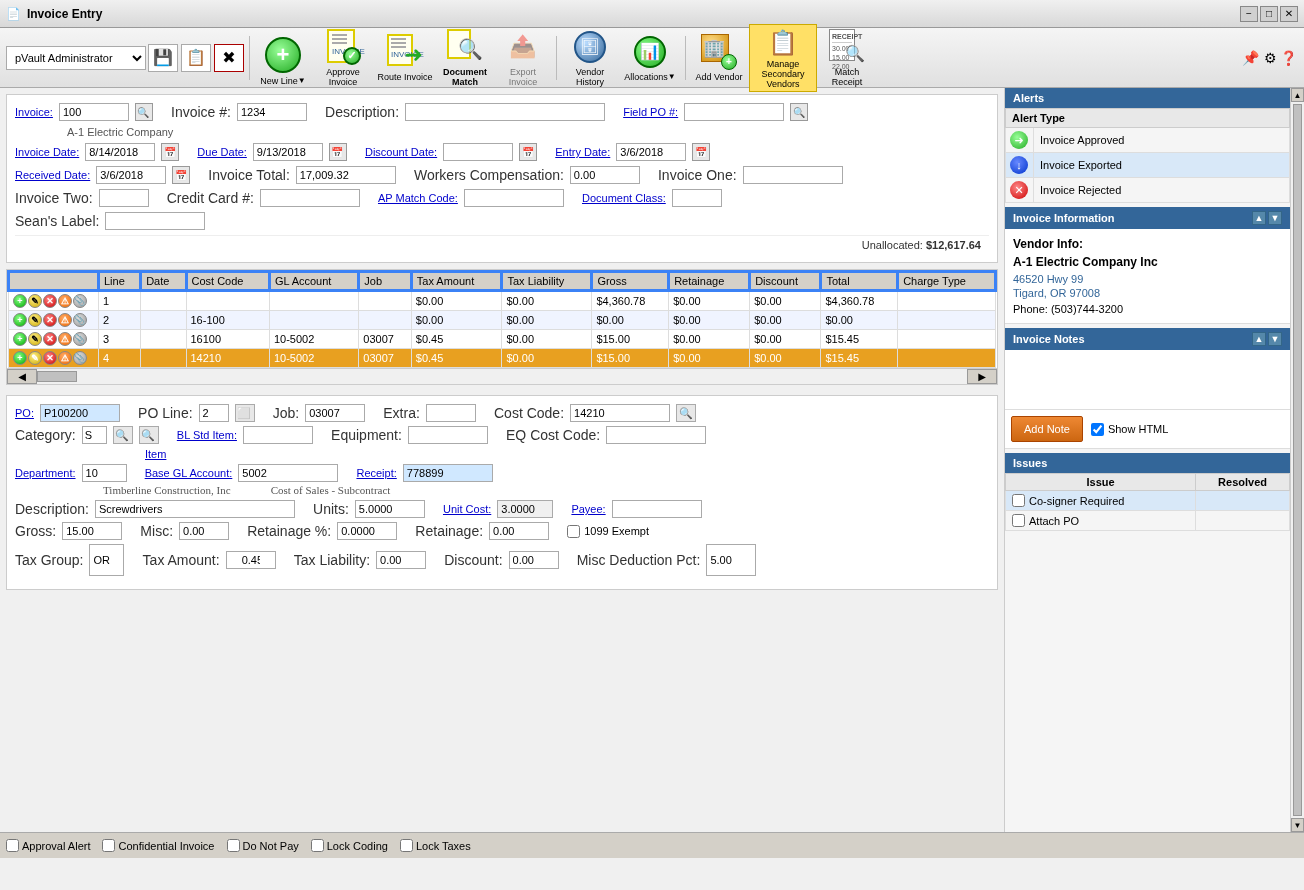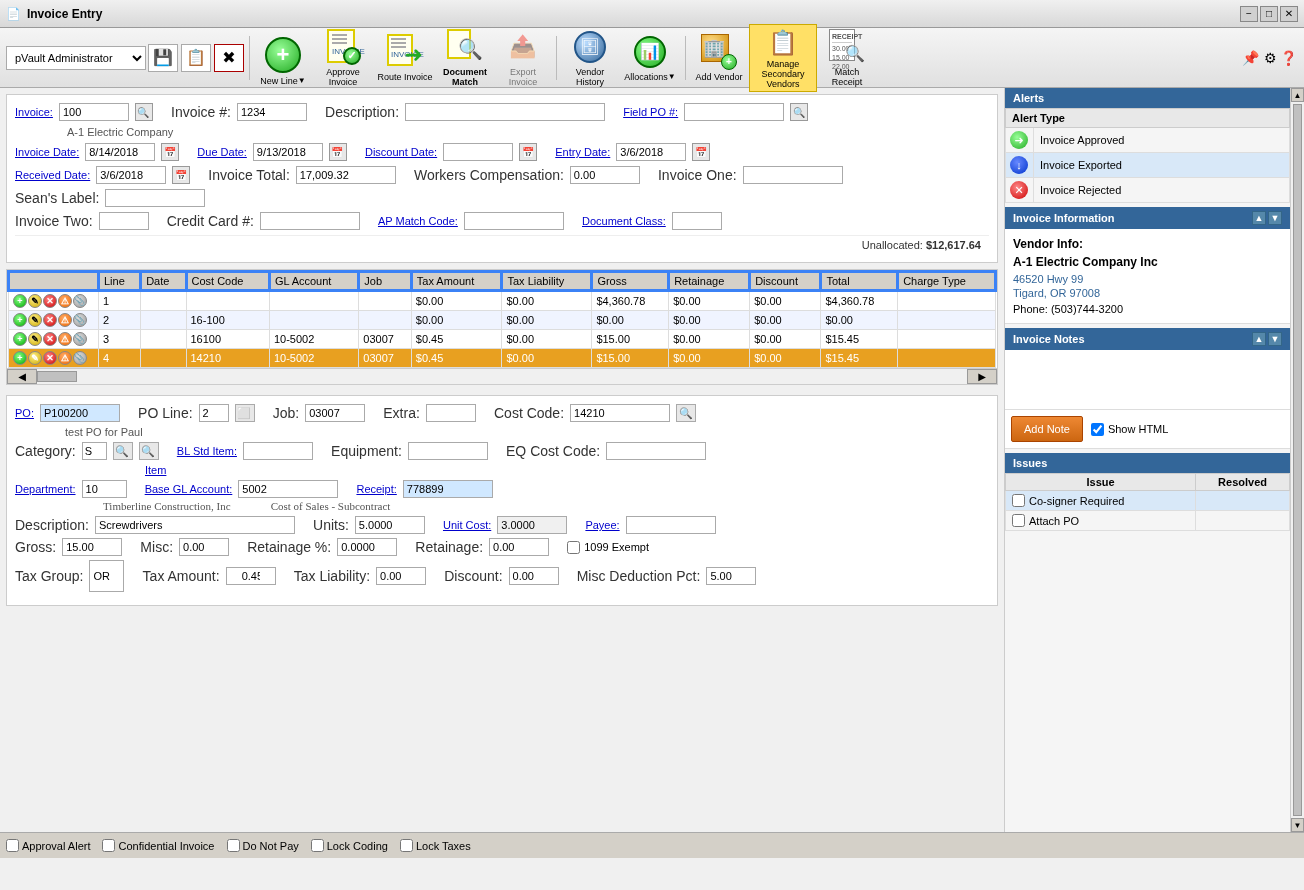--- a/index.html
+++ b/index.html
@@ -454,36 +454,36 @@
         <input class="field-input medium" type="text" value="17,009.32" style="">
         &nbsp;&nbsp;
         <span class="field-label-plain">Workers Compensation:</span>
         <input class="field-input small" type="text" value="0.00" style="">
         &nbsp;&nbsp;
         <span class="field-label-plain">Invoice One:</span>
         <input class="field-input medium" type="text" value="" style="">
       </div>
 
       <div class="field-row">
+        <span class="field-label-plain">Invoice Two:</span>
+        <input class="field-input xsmall" type="text" value="" style="">
+        &nbsp;&nbsp;
+        <span class="field-label-plain">Credit Card #:</span>
+        <input class="field-input medium" type="text" value="" style="">
+        &nbsp;&nbsp;
+        <span class="field-label">AP Match Code:</span>
+        <input class="field-input medium" type="text" value="" style="">
+        &nbsp;&nbsp;
+        <span class="field-label">Document Class:</span>
+        <input class="field-input xsmall" type="text" value="" style="">
+      </div>
+
+      <div class="field-row">
         <span class="field-label-plain">Sean's Label:</span>
         <input class="field-input medium" type="text" value="" style="">
-      </div>
-
-      <div class="field-row">
-        <span class="field-label-plain">Invoice Two:</span>
-        <input class="field-input xsmall" type="text" value="" style="">
-        &nbsp;&nbsp;
-        <span class="field-label-plain">Credit Card #:</span>
-        <input class="field-input medium" type="text" value="" style="">
-        &nbsp;&nbsp;
-        <span class="field-label">AP Match Code:</span>
-        <input class="field-input medium" type="text" value="" style="">
-        &nbsp;&nbsp;
-        <span class="field-label">Document Class:</span>
-        <input class="field-input xsmall" type="text" value="" style="">
       </div>
 
       <div class="unallocated-bar">
         <span>Unallocated:</span>
         <strong>$12,617.64</strong>
       </div>
     </div>
 
     <div class="form-panel" style="margin-top:6px;padding:0;overflow:hidden;">
       <div style="position:relative;">
@@ -625,21 +625,20 @@
         <input type="text" value="03007" style="width: 60px; height: 18px; border: 1px solid rgb(170, 170, 170); font-size: 11px; padding: 1px 3px;">
         &nbsp;&nbsp;
         <span class="field-label-plain">Extra:</span>
         <input type="text" value="" style="width: 50px; height: 18px; border: 1px solid rgb(170, 170, 170); font-size: 11px; padding: 1px 3px;">
         &nbsp;&nbsp;
         <span class="field-label-plain">Cost Code:</span>
         <input type="text" value="14210" style="width: 100px; height: 18px; border: 1px solid rgb(170, 170, 170); font-size: 11px; padding: 1px 3px;">
         <button style="width:20px;height:18px;border:1px solid #aaa;background:#e8e8e8;cursor:pointer;font-size:11px;">🔍</button>
       </div>
 
-      <div style="font-size:11px;color:#555;margin-bottom:4px;margin-left:50px;">test PO for Paul</div>
 
       <div class="field-row" style="margin-bottom:4px;">
         <span class="field-label-plain">Category:</span>
         <input type="text" value="S" style="width: 25px; height: 18px; border: 1px solid rgb(170, 170, 170); font-size: 11px; padding: 1px 2px;">
         <button style="width:20px;height:18px;border:1px solid #aaa;background:#e8e8e8;cursor:pointer;font-size:11px;">🔍</button>
         <button style="width:20px;height:18px;border:1px solid #aaa;background:#e8e8e8;cursor:pointer;font-size:11px;">🔍</button>
         &nbsp;&nbsp;
         <span class="field-label">BL Std Item:</span>
         <input type="text" value="" style="width: 70px; height: 18px; border: 1px solid rgb(170, 170, 170); font-size: 11px; padding: 1px 3px;">
         &nbsp;&nbsp;
@@ -671,21 +670,21 @@
       </div>
 
       <div class="field-row" style="margin-bottom:4px;">
         <span class="field-label-plain">Description:</span>
         <input type="text" value="Screwdrivers" style="width: 200px; height: 18px; border: 1px solid rgb(170, 170, 170); font-size: 11px; padding: 1px 3px;">
         &nbsp;&nbsp;
         <span class="field-label-plain">Units:</span>
         <input type="text" value="5.0000" style="width: 70px; height: 18px; border: 1px solid rgb(170, 170, 170); font-size: 11px; padding: 1px 3px;">
         &nbsp;&nbsp;
         <span class="field-label">Unit Cost:</span>
-        <input type="text" value="3.0000" style="width: 70px; height: 18px; border: 1px solid rgb(170, 170, 170); background: rgb(240, 240, 240); font-size: 11px; padding: 1px 3px;" readonly="">
+        <input type="text" value="3.0000" style="width: 56px; height: 18px; border: 1px solid rgb(170, 170, 170); background: rgb(240, 240, 240); font-size: 11px; padding: 1px 3px;" readonly="">
         &nbsp;&nbsp;
         <span class="field-label">Payee:</span>
         <input type="text" value="" style="width: 90px; height: 18px; border: 1px solid rgb(170, 170, 170); font-size: 11px; padding: 1px 3px;">
       </div>
 
       <div class="field-row" style="margin-bottom:4px;">
         <span class="field-label-plain">Gross:</span>
         <input type="text" value="15.00" style="width: 60px; height: 18px; border: 1px solid rgb(170, 170, 170); font-size: 11px; padding: 1px 3px;">
         &nbsp;&nbsp;
         <span class="field-label-plain">Misc:</span>
@@ -710,21 +709,21 @@
         <span class="field-label-plain">Tax Amount:</span>
         <input type="text" value="0.45" style="width: 50px; height: 18px; border: 1px solid rgb(170, 170, 170); font-size: 11px; padding: 1px 15px;">
         &nbsp;&nbsp;
         <span class="field-label-plain">Tax Liability:</span>
         <input type="text" value="0.00" style="width: 50px; height: 18px; border: 1px solid rgb(170, 170, 170); font-size: 11px; padding: 1px 3px;">
         &nbsp;&nbsp;
         <span class="field-label-plain">Discount:</span>
         <input type="text" value="0.00" style="width: 50px; height: 18px; border: 1px solid rgb(170, 170, 170); font-size: 11px; padding: 1px 3px;">
         &nbsp;&nbsp;
         <span class="field-label-plain">Misc Deduction Pct:</span>
-        <input type="text" value="5.00" style="width: 50px; height: 18px; border: 1px solid rgb(170, 170, 170); font-size: 11px; padding: 1px 3px;">
+        <input type="text" value="5.00" style="width: 50px; height: 32px; border: 1px solid rgb(170, 170, 170); font-size: 11px; padding: 1px 3px;">
       </div>
     </div>
 
   </div>
 
   <div class="right-sidebar" style="position:relative;">
 
     <div style="position:absolute;right:0;top:0;bottom:0;width:14px;background:#f0f0f0;border-left:1px solid #ccc;z-index:5;display:flex;flex-direction:column;">
       <div style="height:14px;background:#d4d0c8;border:1px solid #999;display:flex;align-items:center;justify-content:center;font-size:8px;cursor:pointer;">▲</div>
       <div style="flex:1;background:#c0c0c0;border:1px solid #999;margin:2px;"></div>

